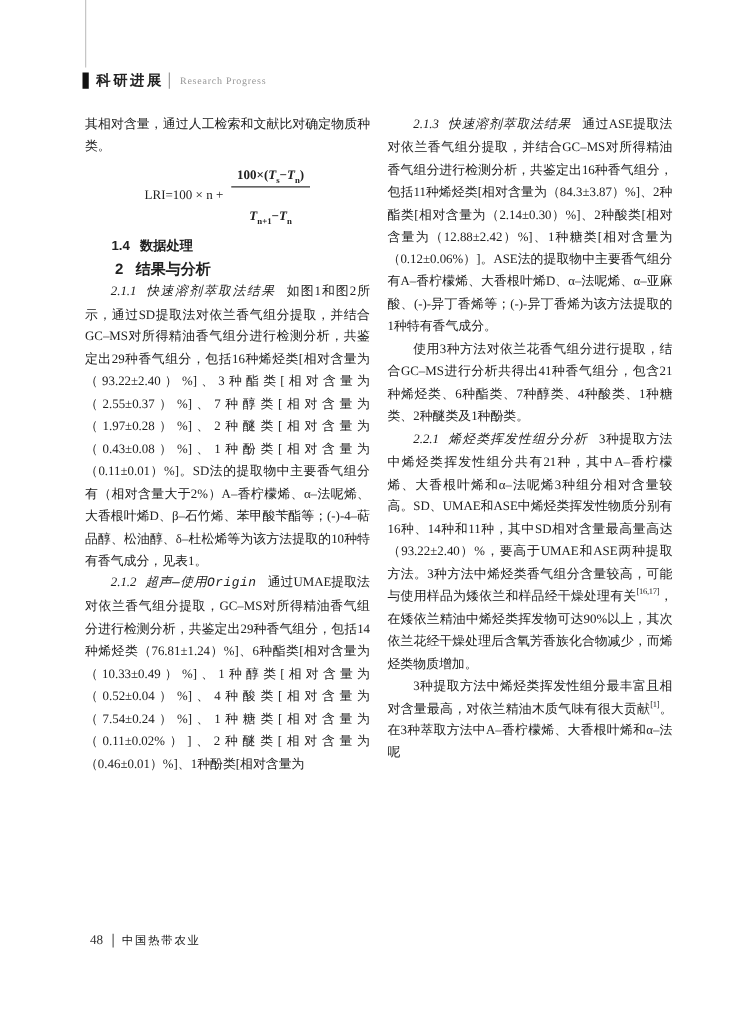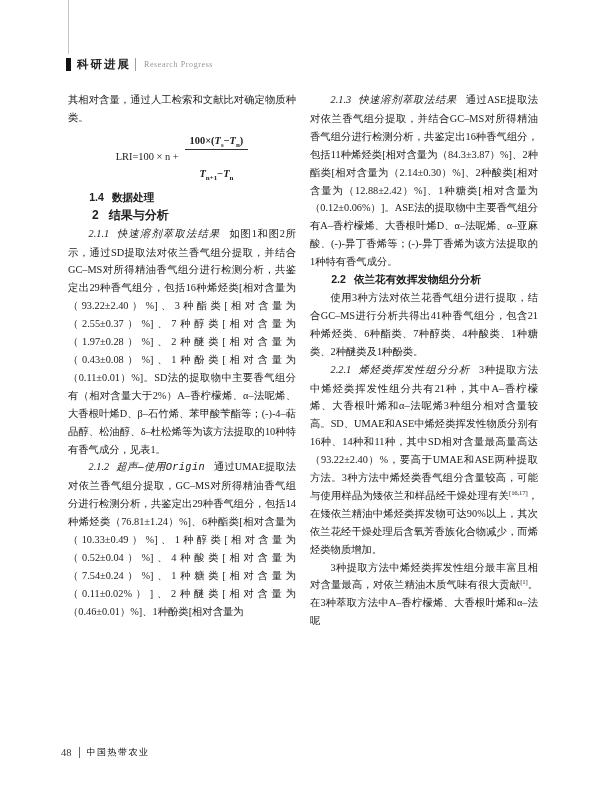--- a/index.html
+++ b/index.html
@@ -33,21 +33,21 @@
   .ri-title{font-style:italic;letter-spacing:0.4px;margin-right:9px;font-family:Liberation Mono, monospace;}
 
   .formula{display:flex;justify-content:center;align-items:center;margin:7px 0 9px 0;font-size:10.4px;line-height:13px;}
   .formula .var{font-style:italic;font-family:"Liberation Serif","DejaVu Serif",serif;}
   .frac{display:inline-flex;flex-direction:column;align-items:center;margin-left:6px;font-weight:bold;}
   .frac .num{border-bottom:1px solid #333;padding:0 5px 2px 5px;}
   .frac .den{padding-top:2px;margin-top:15px;}
   sub{font-size:7px;line-height:0;}
   sup.ref{font-size:6.8px;line-height:0;letter-spacing:-0.2px;vertical-align:super;}
 
-  .footer{position:absolute;left:61px;top:746px;display:flex;align-items:center;}
+  .footer{position:absolute;left:72px;top:746px;display:flex;align-items:center;}
   .pageno{font-size:10.5px;color:#333;}
   .fdiv{width:1px;height:11px;background:#666;margin:0 7px;}
   .fjournal{font-family:"Liberation Sans","DejaVu Sans",sans-serif;font-weight:normal;font-size:9px;letter-spacing:1.5px;color:#111;}
 </style>
 </head>
 <body>
 
 <div class="page">
 
   <div class="crop-mark"></div>
@@ -82,21 +82,20 @@
       <p><span class="ri-num">2.1.1</span><span class="ri-title">快速溶剂萃取法结果</span><span>如图1和图2所示，通过SD提取法对依兰香气组分提取，并结合GC–MS对所得精油香气组分进行检测分析，共鉴定出29种香气组分，包括16种烯烃类[相对含量为（93.22±2.40）%]、3种酯类[相对含量为（2.55±0.37）%]、7种醇类[相对含量为（1.97±0.28）%]、2种醚类[相对含量为（0.43±0.08）%]、1种酚类[相对含量为（0.11±0.01）%]。SD法的提取物中主要香气组分有（相对含量大于2%）A–香柠檬烯、α–法呢烯、大香根叶烯D、β–石竹烯、苯甲酸苄酯等；(-)-4–萜品醇、松油醇、δ–杜松烯等为该方法提取的10种特有香气成分，见表1。</span></p>
 
       <p><span class="ri-num">2.1.2</span><span class="ri-title">超声—使用Origin</span><span>通过UMAE提取法对依兰香气组分提取，GC–MS对所得精油香气组分进行检测分析，共鉴定出29种香气组分，包括14种烯烃类（76.81±1.24）%]、6种酯类[相对含量为（10.33±0.49）%]、1种醇类[相对含量为（0.52±0.04）%]、4种酸类[相对含量为（7.54±0.24）%]、1种糖类[相对含量为（0.11±0.02%）]、2种醚类[相对含量为（0.46±0.01）%]、1种酚类[相对含量为</span></p>
     </div>
 
     <div class="col">
 
       <p><span class="ri-num">2.1.3</span><span class="ri-title">快速溶剂萃取法结果</span><span>通过ASE提取法对依兰香气组分提取，并结合GC–MS对所得精油香气组分进行检测分析，共鉴定出16种香气组分，包括11种烯烃类[相对含量为（84.3±3.87）%]、2种酯类[相对含量为（2.14±0.30）%]、2种酸类[相对含量为（12.88±2.42）%]、1种糖类[相对含量为（0.12±0.06%）]。ASE法的提取物中主要香气组分有A–香柠檬烯、大香根叶烯D、α–法呢烯、α–亚麻酸、(-)-异丁香烯等；(-)-异丁香烯为该方法提取的1种特有香气成分。</span></p>
 
 
-      <p class="h-sub"><span class="hnum">2.2</span><span>依兰花有效挥发物组分分析</span></p>
 
       <p>使用3种方法对依兰花香气组分进行提取，结合GC–MS进行分析共得出41种香气组分，包含21种烯烃类、6种酯类、7种醇类、4种酸类、1种糖类、2种醚类及1种酚类。</p>
 
       <p><span class="ri-num">2.2.1</span><span class="ri-title">烯烃类挥发性组分分析</span><span>3种提取方法中烯烃类挥发性组分共有21种，其中A–香柠檬烯、大香根叶烯和α–法呢烯3种组分相对含量较高。SD、UMAE和ASE中烯烃类挥发性物质分别有16种、14种和11种，其中SD相对含量最高量高达（93.22±2.40）%，要高于UMAE和ASE两种提取方法。3种方法中烯烃类香气组分含量较高，可能与使用样品为矮依兰和样品经干燥处理有关</span><sup class="ref">[16,17]</sup><span>，在矮依兰精油中烯烃类挥发物可达90%以上，其次依兰花经干燥处理后含氧芳香族化合物减少，而烯烃类物质增加。</span></p>
 
       <p><span>3种提取方法中烯烃类挥发性组分最丰富且相对含量最高，对依兰精油木质气味有很大贡献</span><sup class="ref">[1]</sup><span>。在3种萃取方法中A–香柠檬烯、大香根叶烯和α–法呢</span></p>
     </div>
 
   </div>
 

